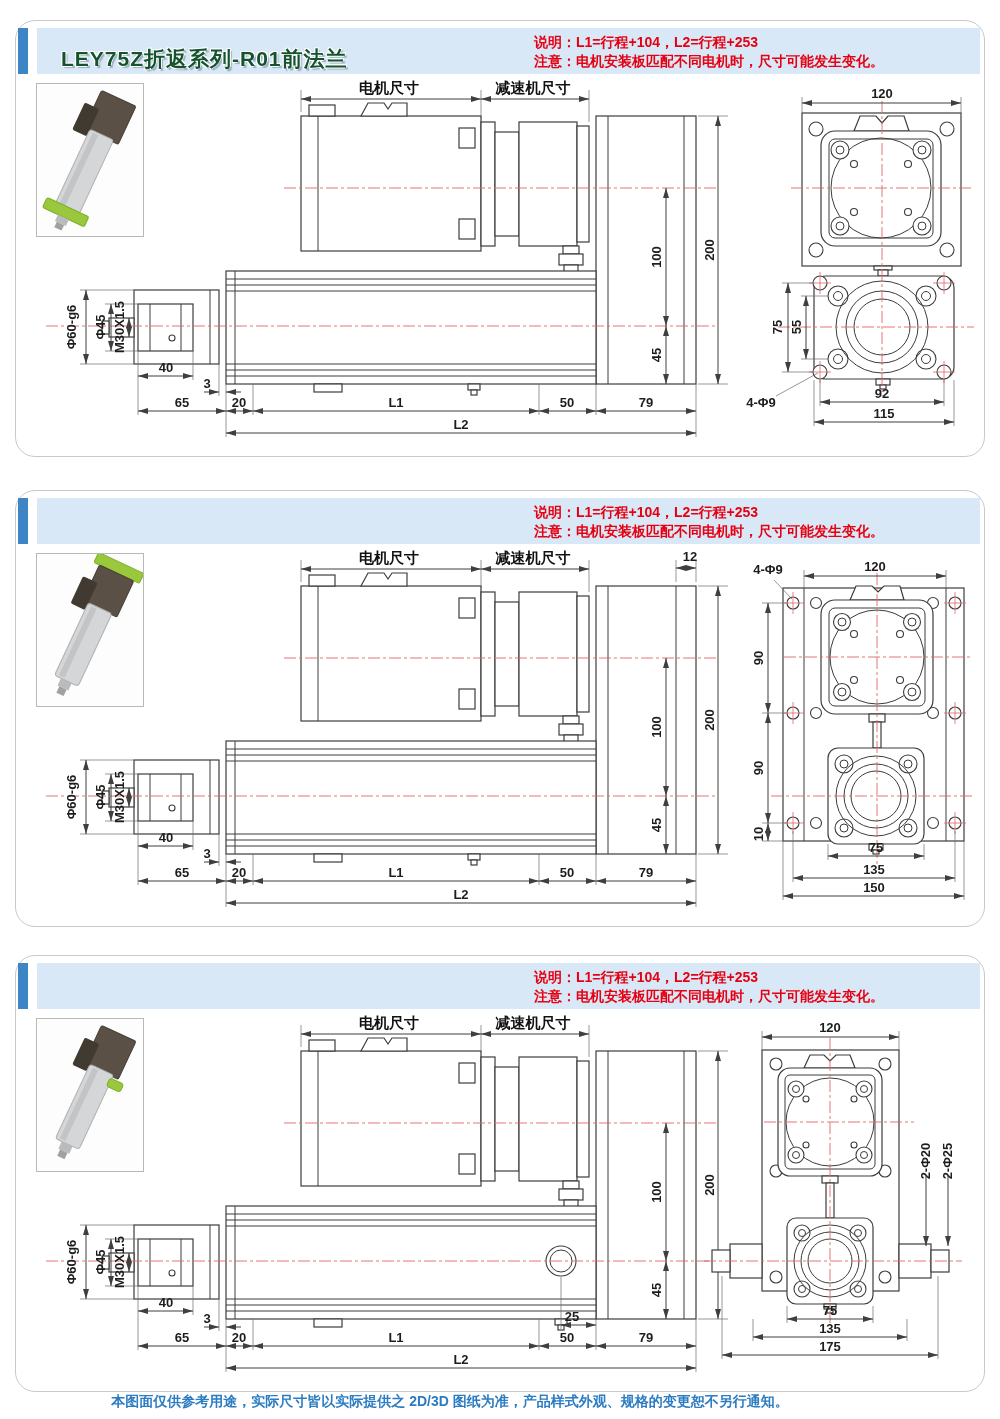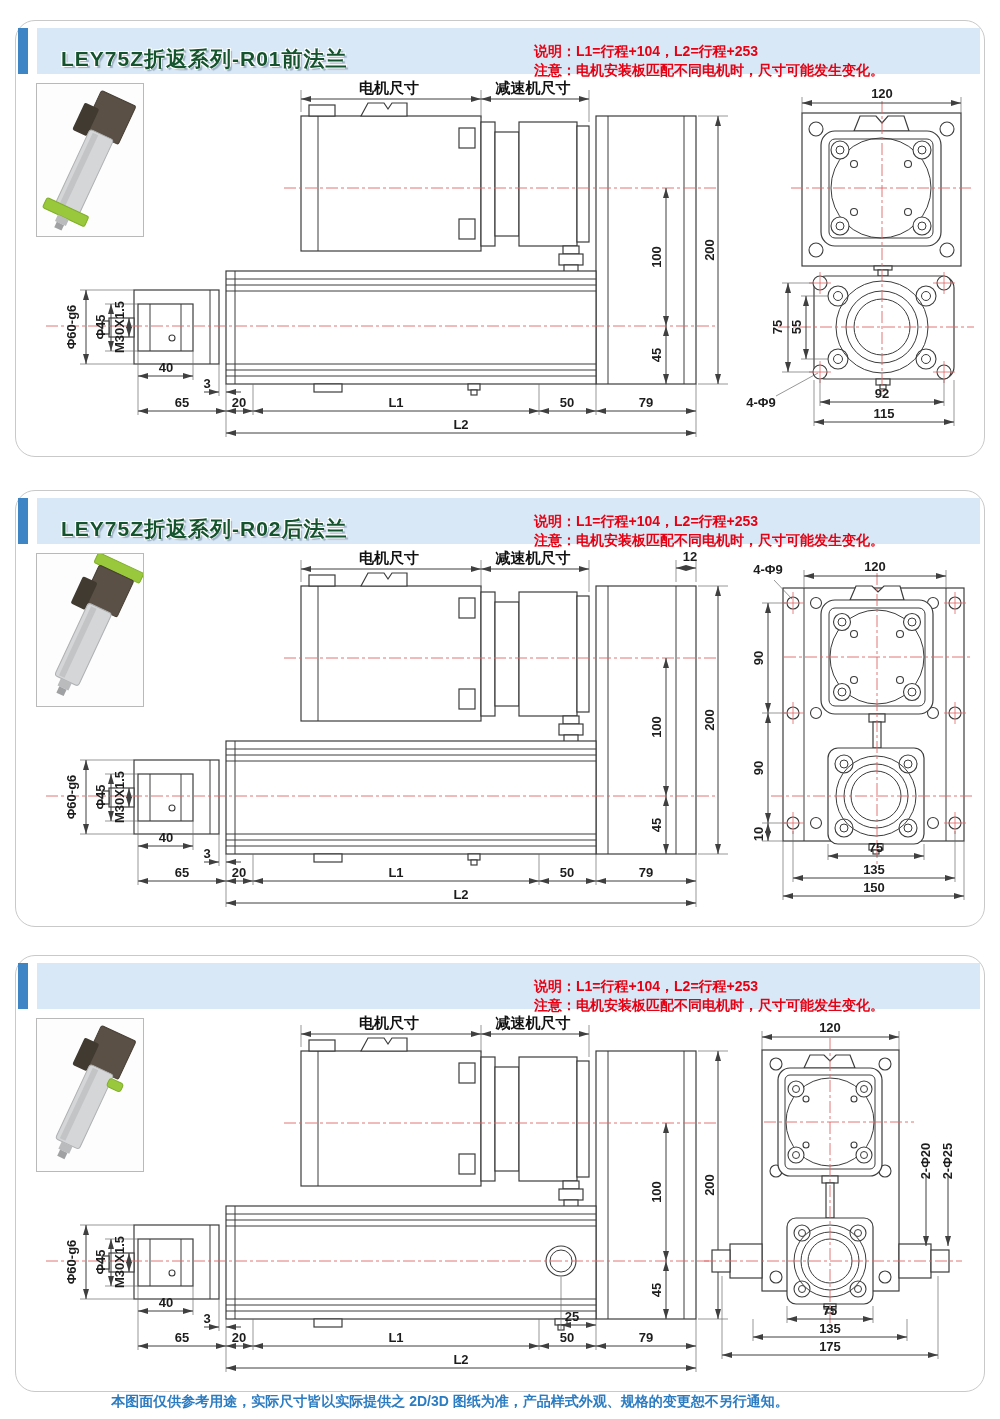--- a/index.html
+++ b/index.html
@@ -6,21 +6,21 @@
   body{width:1000px;height:1419px;position:relative;font-family:"Liberation Sans",sans-serif;}
   .page{position:absolute;left:0;top:0;width:1000px;height:1419px;background:#ffffff;overflow:hidden;}
   .card{position:absolute;left:15px;width:968px;height:435px;background:#fff;border:1px solid #c9c9c9;border-radius:20px;}
   #card1{top:20px}
   #card2{top:490px}
   #card3{top:955px}
   .accent{position:absolute;left:2px;top:7px;width:10px;height:46px;background:#3d85c4;}
   .hstrip{position:absolute;left:21px;top:7px;right:4px;height:46px;background:#d9e8f6;}
   .title{position:absolute;left:24px;top:3px;font-size:21px;font-weight:bold;color:#14532d;letter-spacing:1px;white-space:nowrap;
          text-shadow:-1px -1px 0 #fff,1px -1px 0 #fff,-1px 1px 0 #fff,2px 2px 1px rgba(110,130,155,.55);}
-  .notes{position:absolute;left:497px;top:14px;color:#e60012;font-size:14px;font-weight:bold;line-height:19px;white-space:nowrap;}
+  .notes{position:absolute;left:497px;top:5px;color:#e60012;font-size:14px;font-weight:bold;line-height:19px;white-space:nowrap;}
   .thumb{position:absolute;left:20px;top:62px;width:106px;height:152px;border:1px solid #b9b9b9;background:#fdfdfd;}
   .draw{position:absolute;left:0;top:55px;}
   .footer{position:absolute;left:0;top:1393px;width:900px;text-align:center;color:#2b7cc2;font-size:14px;font-weight:bold;margin:0;}
   
   .pl{fill:#fff;stroke:#3c3c3c;stroke-width:1.2;}
   .pn{fill:none;stroke:#3c3c3c;stroke-width:1;}
   .sc{fill:#fff;stroke:#3c3c3c;stroke-width:1.1;}
   .xl{stroke:#6a6a6a;stroke-width:0.7;}
   .dm{stroke:#3f3f3f;stroke-width:1;marker-start:url(#ar);marker-end:url(#ar);}
   .de{stroke:#3f3f3f;stroke-width:1;marker-end:url(#ar);}
@@ -252,21 +252,20 @@
           <line class="dm" x1="798" y1="346" x2="938" y2="346"></line>
           <text class="dt" x="868" y="342">115</text>
         </g>
       </g>
     </svg>
   </section>
 
   <section class="card" id="card2">
     <div class="accent"></div>
     <div class="hstrip">
-      <h1 class="title">LEY75Z折返系列-R02后法兰</h1>
       <div class="notes">
         <div>说明：L1=行程+104，L2=行程+253</div>
         <div>注意：电机安装板匹配不同电机时，尺寸可能发生变化。</div>
       </div>
     </div>
 
     <div class="thumb">
       <svg width="106" height="152" viewBox="0 0 106 152">
         <g transform="rotate(25 53 76)">
           <rect x="28" y="2" width="50" height="11" rx="2" fill="#9ac83c" stroke="#7fae27"></rect>

